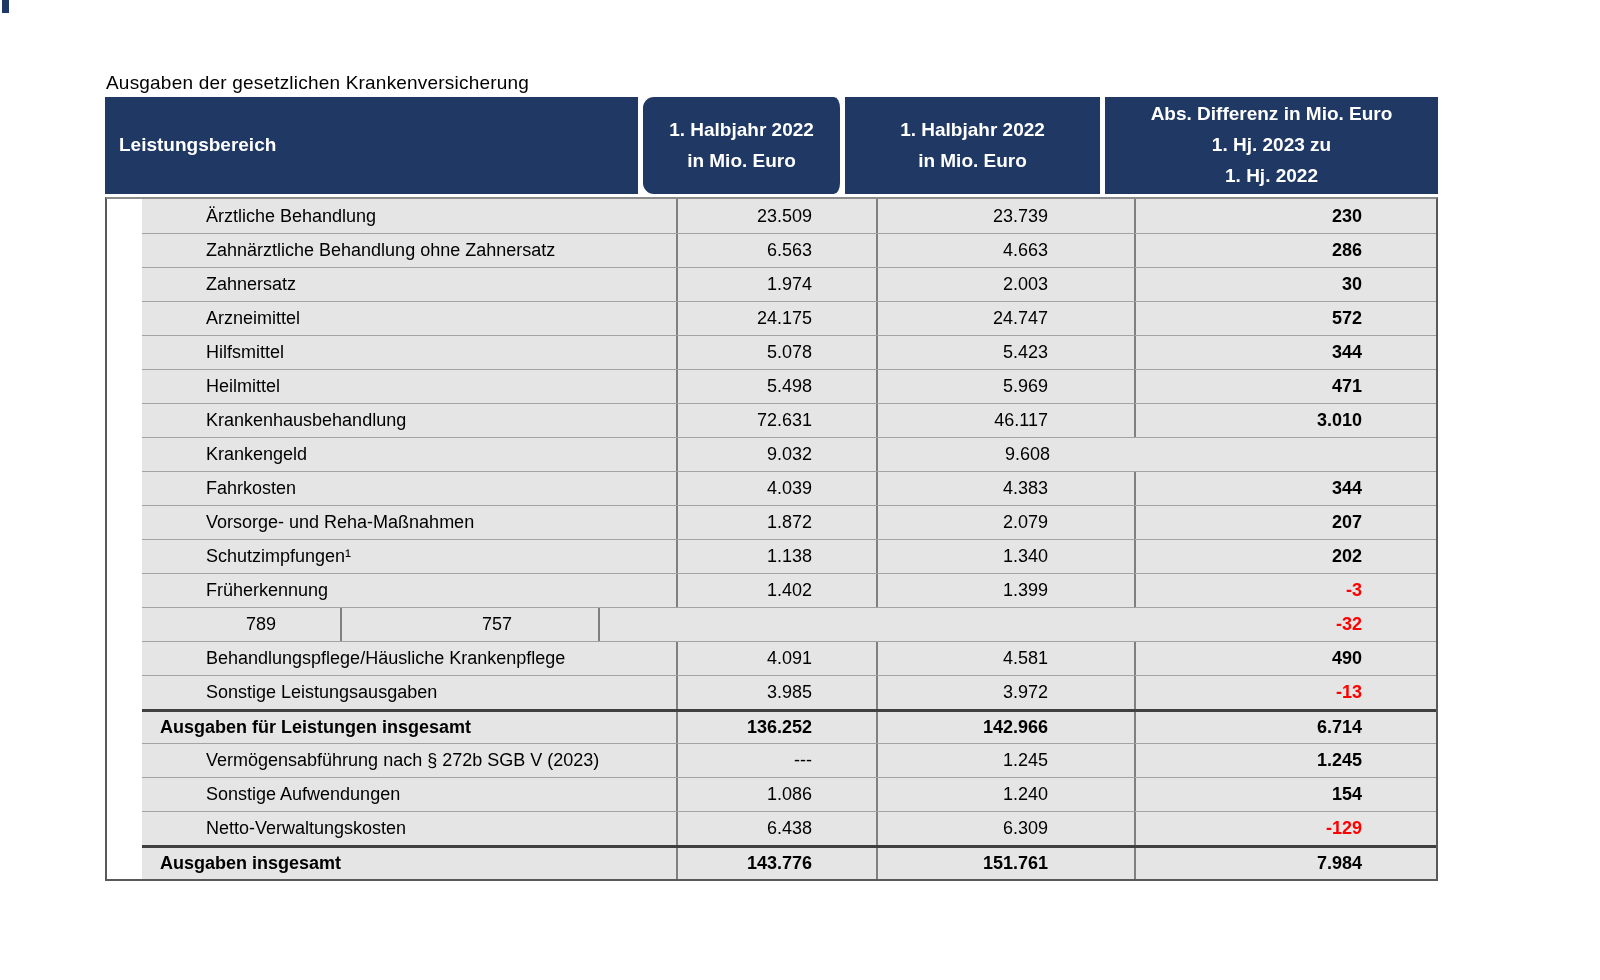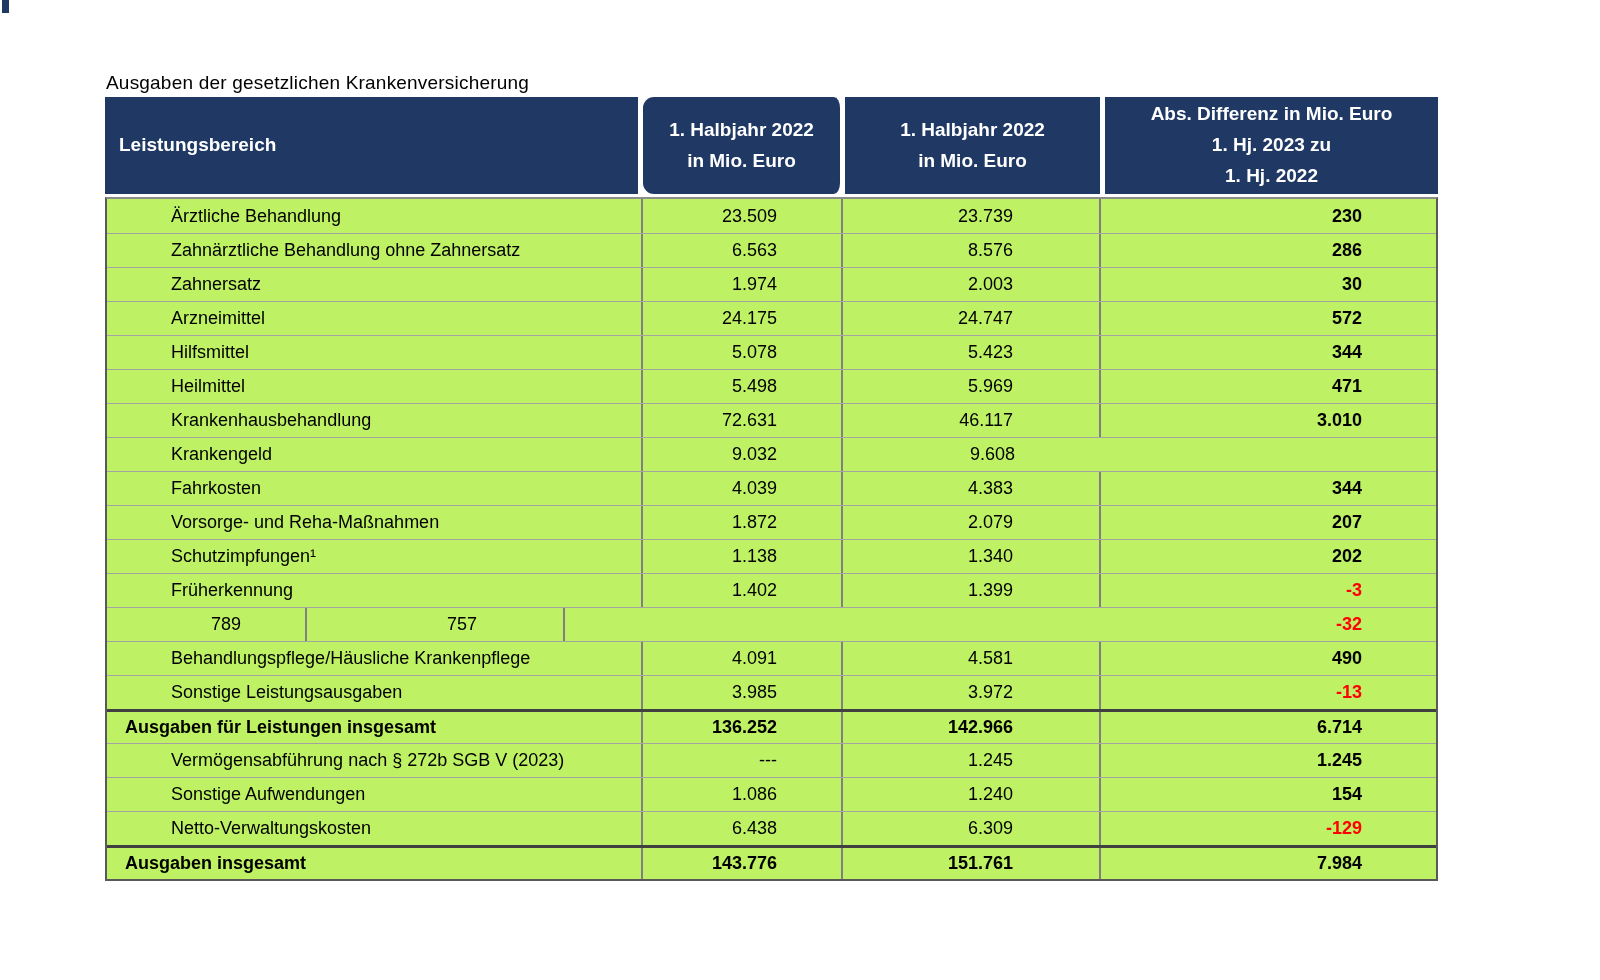--- a/index.html
+++ b/index.html
@@ -57,21 +57,22 @@
   .th4 { flex: 1; justify-content: center; text-align: center; }
   .tbody {
     border: 2px solid #595959;
     border-top: 2px solid #8c8c8c;
   }
   .tr {
     display: flex;
     box-sizing: border-box;
     height: 34px;
     border-top: 1.5px solid #a3a3a3;
-    background: #bef264;
+    background: #e5e5e5;
+    margin-left: 35px;
   }
   .tr:first-child { border-top: none; }
   .tr.thick-top { border-top: 3px solid #404040; }
   .td {
     box-sizing: border-box;
     display: flex;
     align-items: center;
     font-size: 18px;
   }
   .td:not(:last-child) { border-right: 2px solid #808080; }
@@ -104,21 +105,21 @@
   <div class="tbody">
       <div class="tr">
     <div class="td td-label">Ärztliche Behandlung</div>
     <div class="td td-2022">23.509</div>
     <div class="td td-2023">23.739</div>
     <div class="td td-diff">230</div>
   </div>
       <div class="tr">
     <div class="td td-label">Zahnärztliche Behandlung ohne Zahnersatz</div>
     <div class="td td-2022">6.563</div>
-    <div class="td td-2023">8.576</div>
+    <div class="td td-2023">4.663</div>
     <div class="td td-diff">286</div>
   </div>
       <div class="tr">
     <div class="td td-label">Zahnersatz</div>
     <div class="td td-2022">1.974</div>
     <div class="td td-2023">2.003</div>
     <div class="td td-diff">30</div>
   </div>
       <div class="tr">
     <div class="td td-label">Arzneimittel</div>

